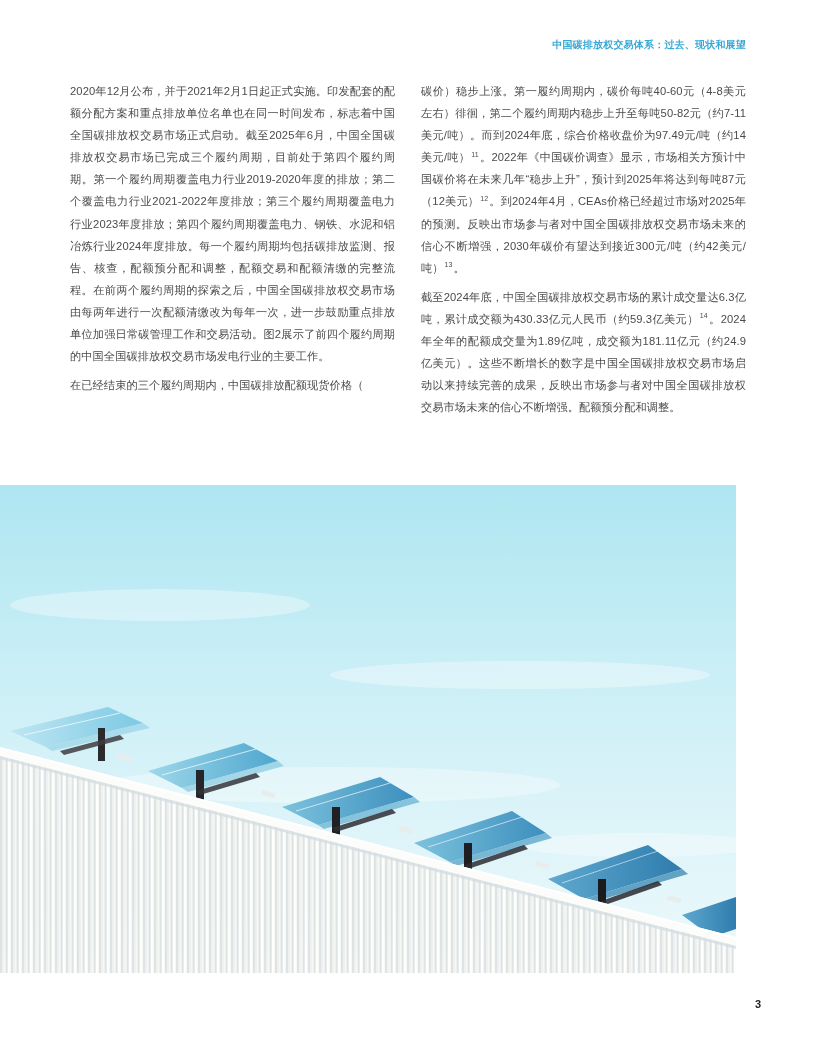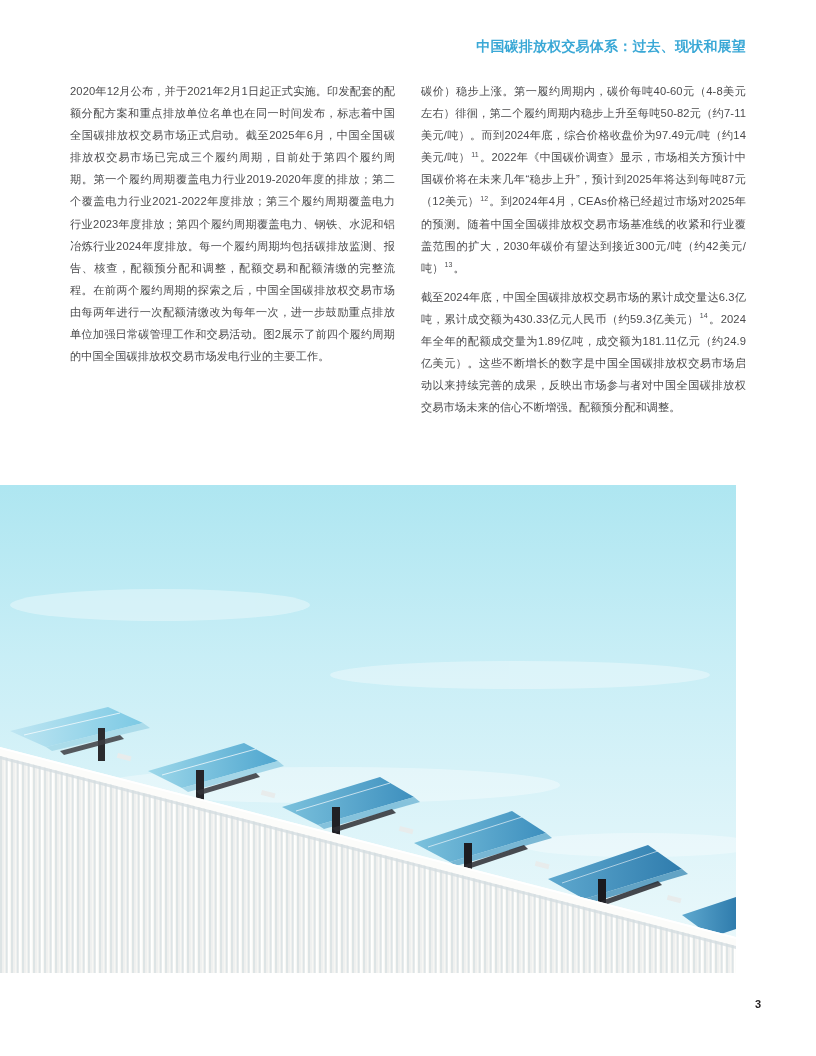--- a/index.html
+++ b/index.html
@@ -7,21 +7,21 @@
   body {
     width:816px; height:1056px;
     position:relative; overflow:hidden;
     font-family:"Liberation Sans","DejaVu Sans",sans-serif;
     background:#ffffff;
   }
 
   
   .running-header{
     position:absolute; top:38px; right:70px;
-    font-size:14px; font-weight:bold;
+    font-size:10px; font-weight:bold;
     color:#3aa8d6; letter-spacing:.2px;
     white-space:nowrap;
   }
 
   
   .columns{
     position:absolute;
     top:80px; left:70px;
     width:676px;
     display:flex;
@@ -67,26 +67,27 @@
 </style>
 </head>
 <body>
 
 <div class="running-header">中国碳排放权交易体系：过去、现状和展望</div>
 
 <div class="columns">
 
   <div class="col">
     <p class="para">2020年12月公布，并于2021年2月1日起正式实施。印发配套的配额分配方案和重点排放单位名单也在同一时间发布，标志着中国全国碳排放权交易市场正式启动。截至2025年6月，中国全国碳排放权交易市场已完成三个履约周期，目前处于第四个履约周期。第一个履约周期覆盖电力行业2019-2020年度的排放；第二个覆盖电力行业2021-2022年度排放；第三个履约周期覆盖电力行业2023年度排放；第四个履约周期覆盖电力、钢铁、水泥和铝冶炼行业2024年度排放。每一个履约周期均包括碳排放监测、报告、核查，配额预分配和调整，配额交易和配额清缴的完整流程。在前两个履约周期的探索之后，中国全国碳排放权交易市场由每两年进行一次配额清缴改为每年一次，进一步鼓励重点排放单位加强日常碳管理工作和交易活动。图2展示了前四个履约周期的中国全国碳排放权交易市场发电行业的主要工作。</p>
+    <p class="para">在已经结束的三个履约周期内，中国碳排放配额现货价格（</p>
   </div>
 
   <div class="col">
 
     <p class="para">
-      <span>碳价）稳步上涨。第一履约周期内，碳价每吨40-60元（4-8美元左右）徘徊，第二个履约周期内稳步上升至每吨50-82元（约7-11美元/吨）。而到2024年底，综合价格收盘价为97.49元/吨（约14美元/吨）</span><sup>11</sup><span>。2022年《中国碳价调查》显示，市场相关方预计中国碳价将在未来几年“稳步上升”，预计到2025年将达到每吨87元（12美元）</span><sup>12</sup><span>。到2024年4月，CEAs价格已经超过市场对2025年的预测。随着中国全国碳排放权交易市场基准线的收紧和行业覆盖范围的扩大，2030年碳价有望达到接近300元/吨（约42美元/吨）</span><sup>13</sup><span>。</span>
+      <span>碳价）稳步上涨。第一履约周期内，碳价每吨40-60元（4-8美元左右）徘徊，第二个履约周期内稳步上升至每吨50-82元（约7-11美元/吨）。而到2024年底，综合价格收盘价为97.49元/吨（约14美元/吨）</span><sup>11</sup><span>。2022年《中国碳价调查》显示，市场相关方预计中国碳价将在未来几年“稳步上升”，预计到2025年将达到每吨87元（12美元）</span><sup>12</sup><span>。到2024年4月，CEAs价格已经超过市场对2025年的预测。反映出市场参与者对中国全国碳排放权交易市场未来的信心不断增强，2030年碳价有望达到接近300元/吨（约42美元/吨）</span><sup>13</sup><span>。</span>
     </p>
 
     <p class="para">
       <span>截至2024年底，中国全国碳排放权交易市场的累计成交量达6.3亿吨，累计成交额为430.33亿元人民币（约59.3亿美元）</span><sup>14</sup><span>。2024年全年的配额成交量为1.89亿吨，成交额为181.11亿元（约24.9亿美元）。这些不断增长的数字是中国全国碳排放权交易市场启动以来持续完善的成果，反映出市场参与者对中国全国碳排放权交易市场未来的信心不断增强。配额预分配和调整。</span>
     </p>
 
   </div>
 </div>
 
 <div class="photo">

